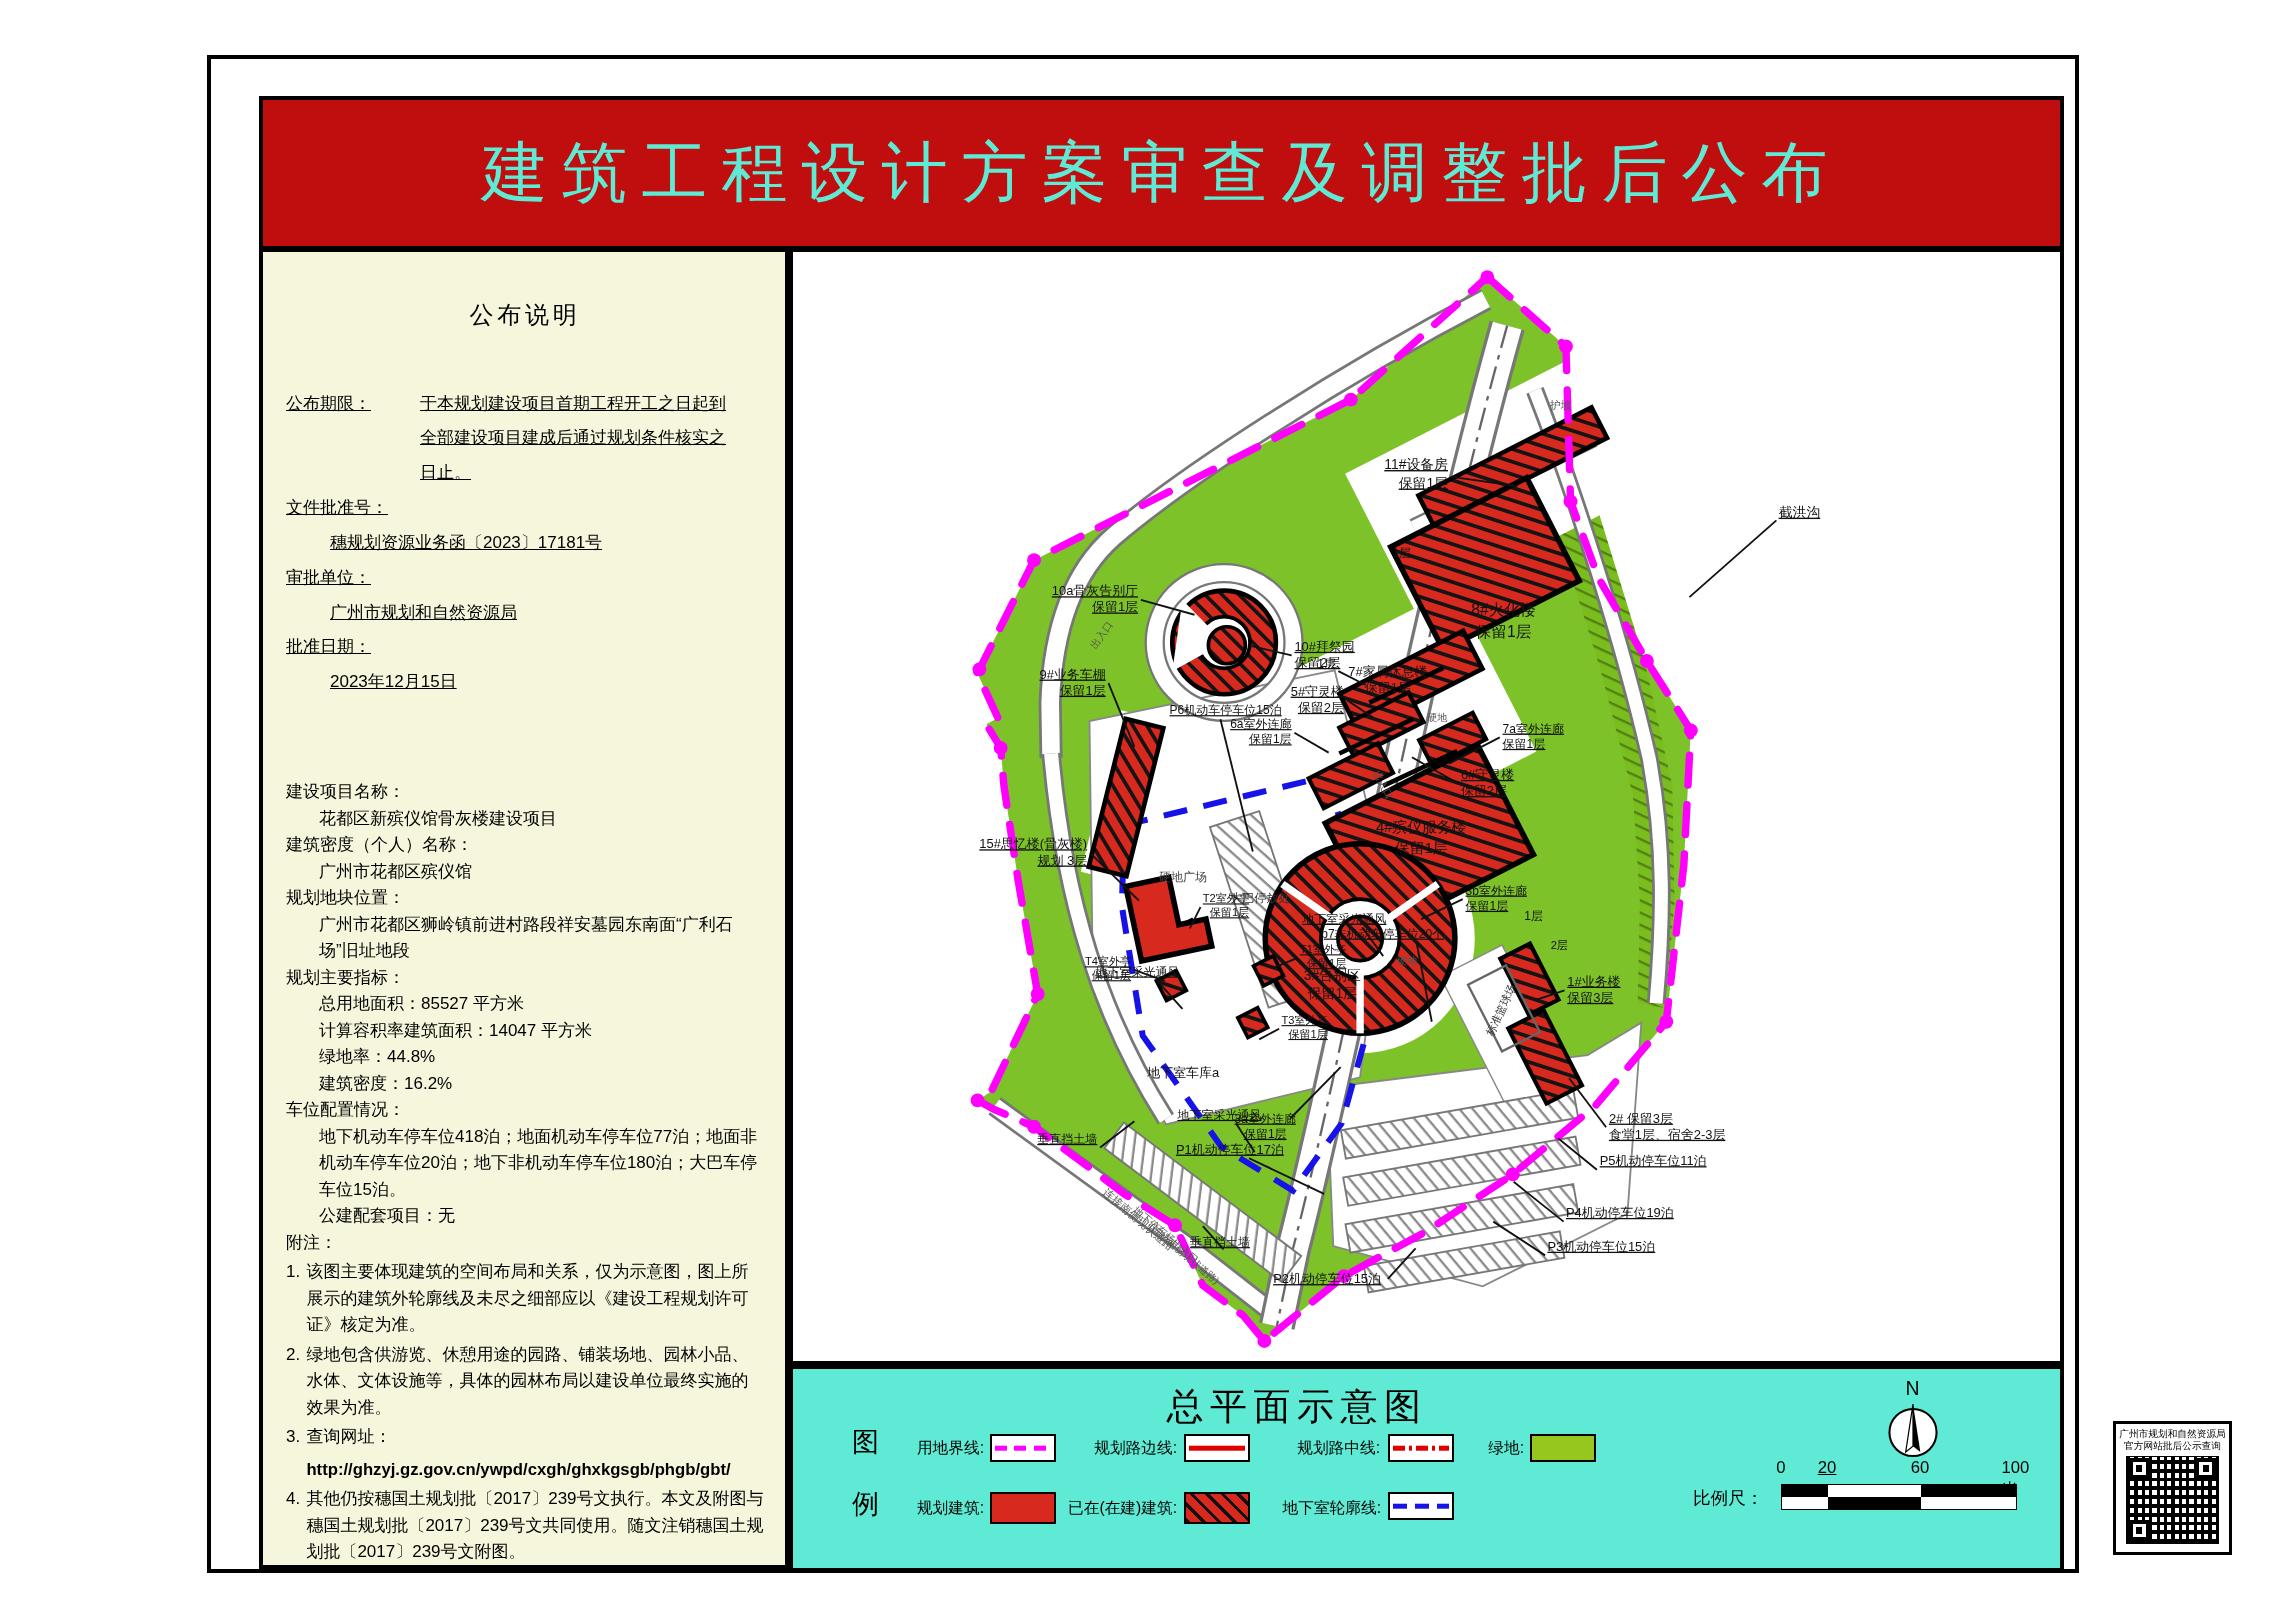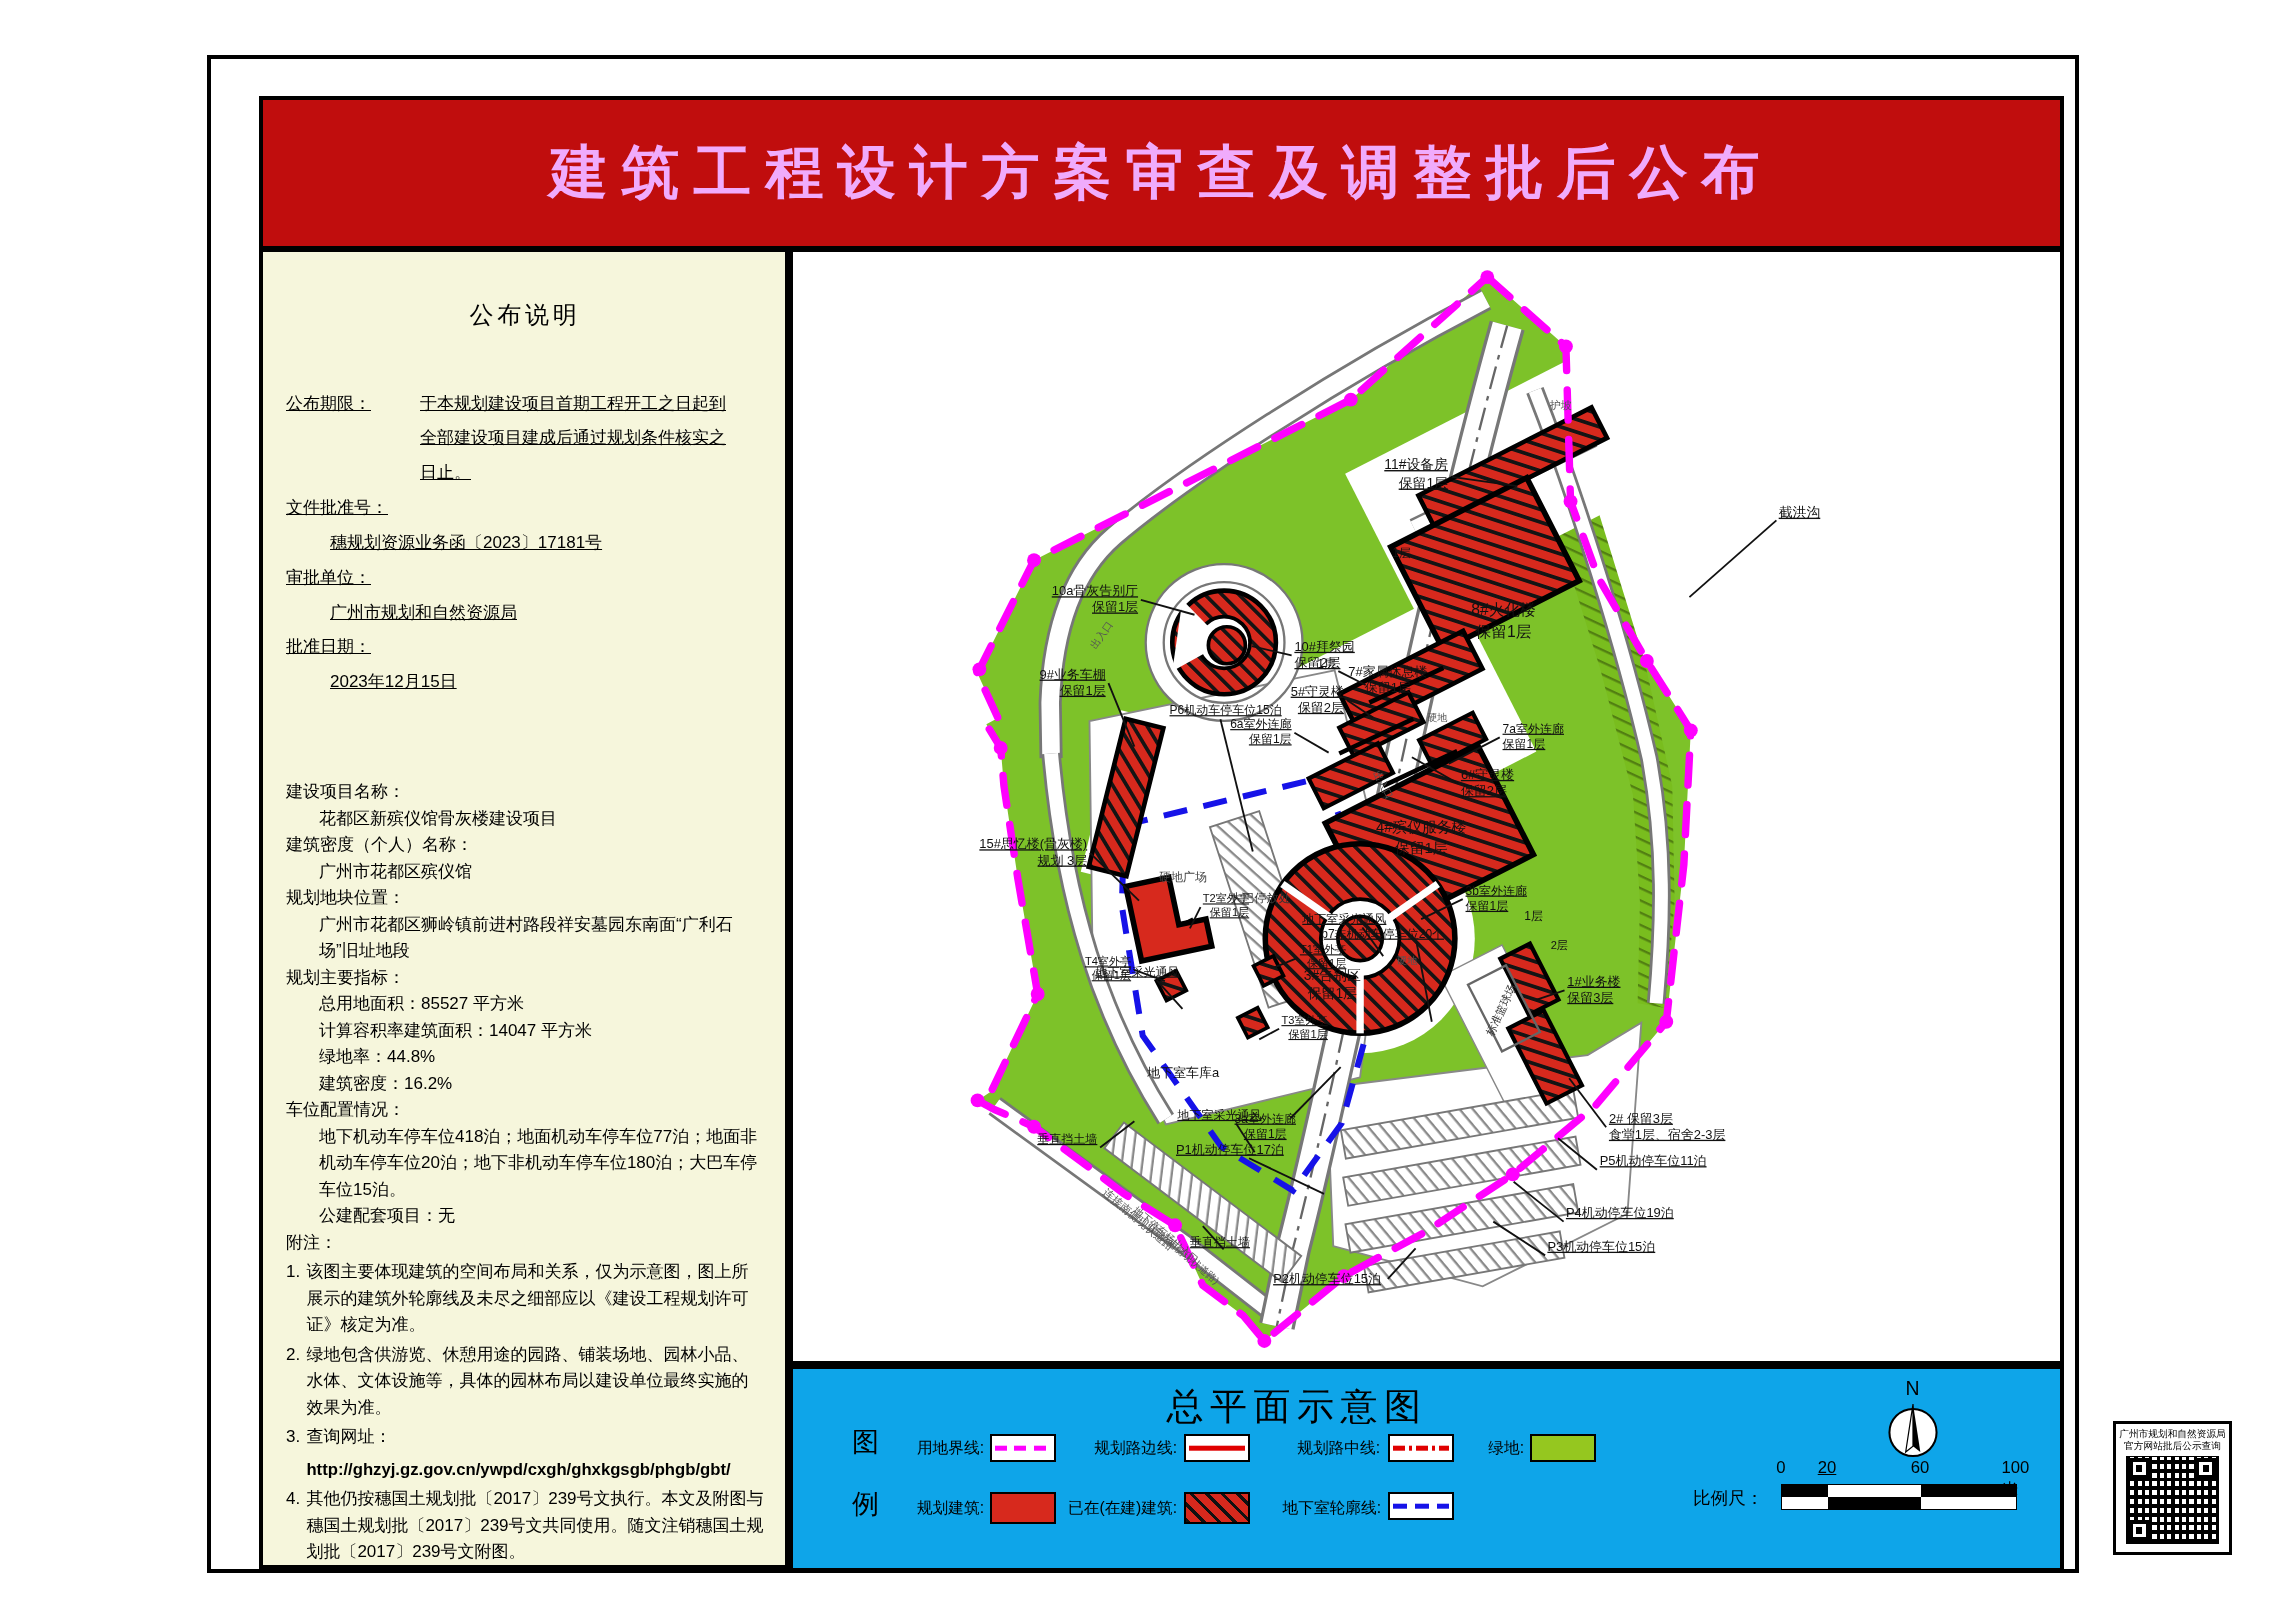--- a/index.html
+++ b/index.html
@@ -2,38 +2,38 @@
 <html style="font-size:7.4px"><head>
 <meta charset="utf-8">
 <style>
   html,body{margin:0;padding:0;background:#fff;}
   .sheet{position:relative;width:2295px;height:1623px;background:#fff;
          font-family:"Liberation Sans","DejaVu Sans",sans-serif;color:#000;overflow:hidden;}
   .abs{position:absolute;box-sizing:border-box;}
   .frame{left:207px;top:55px;width:1872px;height:1518px;border:4.6px solid #000;}
   .banner{left:259px;top:96px;width:1805px;height:154px;border:4.2px solid #000;background:#C00D0D;
           display:flex;align-items:center;justify-content:center;}
-  .banner span{color:#f0abfc;font-size:58px;font-weight:bold;letter-spacing:14px;white-space:nowrap;}
+  .banner span{color:#5eead4;font-size:66px;font-weight:normal;letter-spacing:14px;white-space:nowrap;}
   .panel{left:259px;top:248px;width:530px;height:1321px;border:4.2px solid #000;background:#F6F6DC;
          padding:28px 21px 9.3px 23px;overflow:hidden;}
   .p-head{font-size:24px;text-align:center;letter-spacing:3.7px;margin:18.5px 0 56px 0;}
   .sec1{font-size:17px;line-height:2.05;text-decoration:underline;}
   .hang{display:flex;}
   .hang .lbl{flex:0 0 134px;white-space:nowrap;}
   .hang .val{width:308px;}
   .ind{padding-left:44px;}
   .sec2{font-size:17px;line-height:1.56;margin-top:79px;}
   .ind2{padding-left:33px;}
   .wrapblk{padding-left:33px;}
   .note{display:flex;margin-top:2.8px;}
   .note .nn{flex:0 0 20.4px;}
   .note .nt{flex:1;}
   .url{font-weight:bold;font-size:16.7px;word-break:break-all;margin-top:7px;}
   .mapbox{left:789px;top:248px;width:1275px;height:1117px;border:4.2px solid #000;background:#fff;}
-  .legendbox{left:789px;top:1365px;width:1275px;height:207px;border:4.2px solid #000;background:#0ea5e9;}
+  .legendbox{left:789px;top:1365px;width:1275px;height:207px;border:4.2px solid #000;background:#5eead4;}
   .lg-title{position:absolute;left:296px;top:13px;width:416px;text-align:center;font-size:37px;letter-spacing:6.5px;}
   .lg-col{position:absolute;font-size:27px;}
   .lg-lab{position:absolute;font-size:15.7px;white-space:nowrap;}
   .sw{position:absolute;width:62px;height:24px;background:#fff;border:2.3px solid #000;}
   .sw .ln{position:absolute;left:2.8px;right:2.8px;top:50%;transform:translateY(-50%);height:4.6px;}
   .ln-bound{background:repeating-linear-gradient(90deg,#FF00FF 0 12px,transparent 12px 19.4px);}
   .ln-edge{background:#E00000;height:4.2px;}
   .ln-mid{background:repeating-linear-gradient(90deg,#E00000 0 12px,transparent 12px 15.7px,#E00000 15.7px 19.4px,transparent 19.4px 23px);height:3.7px;}
   .sw-green{background:#95C71F;}
   .sw-plan{background:#D7291D;border:2.8px solid #000;height:28px;}

